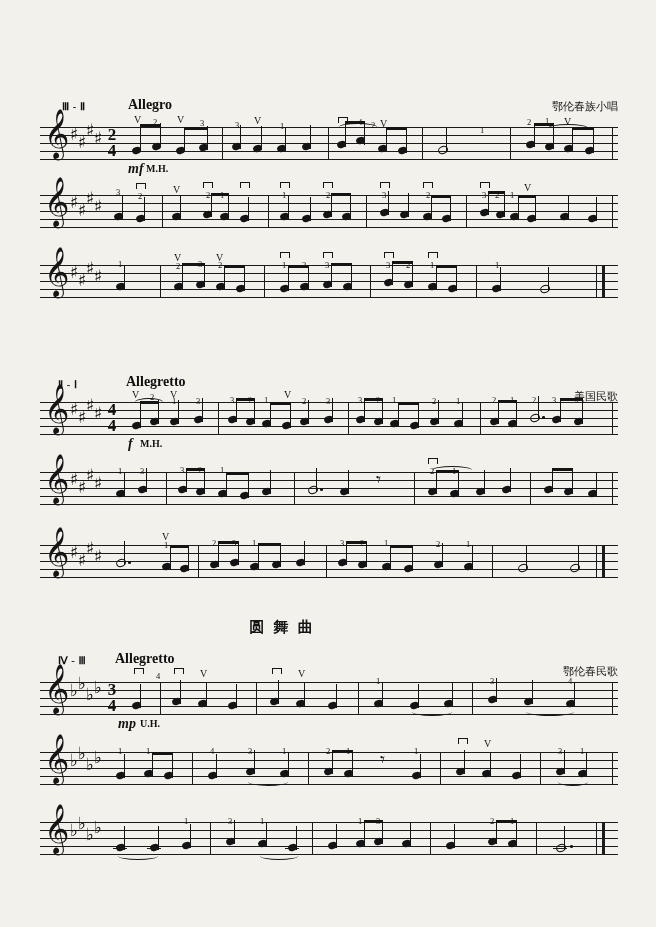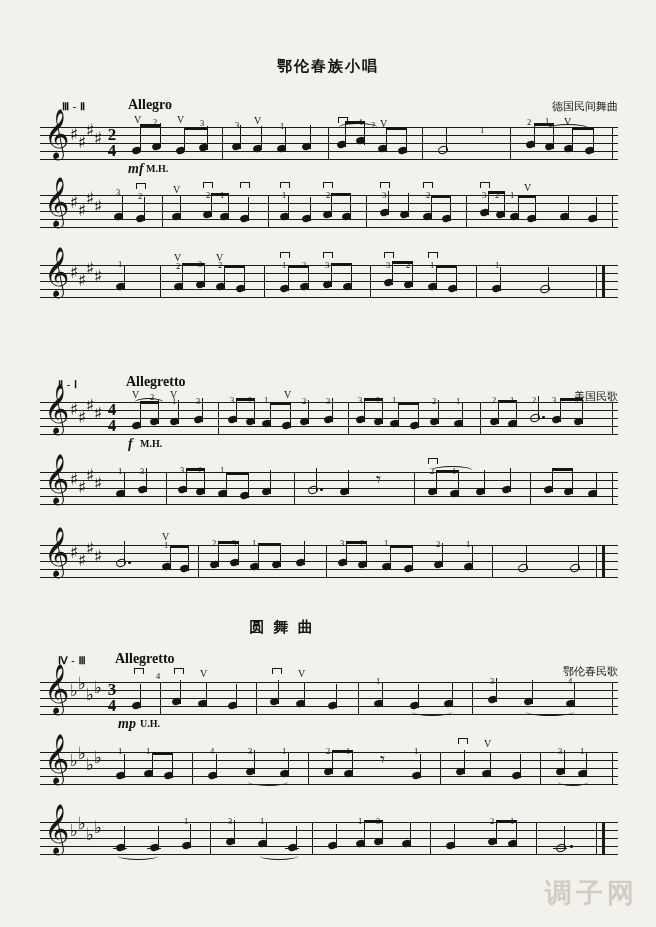--- a/index.html
+++ b/index.html
@@ -234,27 +234,24 @@
     color: #d5cfc5;
     display: block;
     margin-top: 2px;
   }
 </style>
 </head>
 <body>
 
 <div class="page">
 
-  <div style="position:absolute;left:0;top:57px;width:656px;">
-    <div class="piece-title">鄂伦春族小唱</div>
-  </div>
 
   <div class="position-mark" style="position:absolute;left:62px;top:100px;">Ⅲ - Ⅱ</div>
   <div class="tempo" style="position:absolute;left:128px;top:97px;">Allegro</div>
-  <div class="composer" style="position:absolute;right:38px;top:99px;">德国民间舞曲</div>
+  <div class="composer" style="position:absolute;right:38px;top:99px;">鄂伦春族小唱</div>
 
   <div class="system" style="top:117px;">
     <div class="staff">
       <div class="ln l0"></div>
         <div class="ln l1"></div>
         <div class="ln l2"></div>
         <div class="ln l3"></div>
         <div class="ln l4"></div>
     </div>
     <div class="clef" style="left:4px;">𝄞</div>
@@ -965,16 +962,15 @@
 
     <div class="note hollow" style="left:516px;top:32px;"></div>
     <div class="ledger" style="left:513px;top:36px;"></div>
     <div class="stem" style="left:524px;top:14px;"></div>
     <div class="dot" style="left:530px;top:33px;"></div>
     <div class="barline endthin" style="left:556px;"></div>
     <div class="barline end" style="left:562px;"></div>
   </div>
 
   <div class="wm">
-    <span class="wm-cn">调子网</span>
   </div>
 
 </div>
 
 </body></html>

